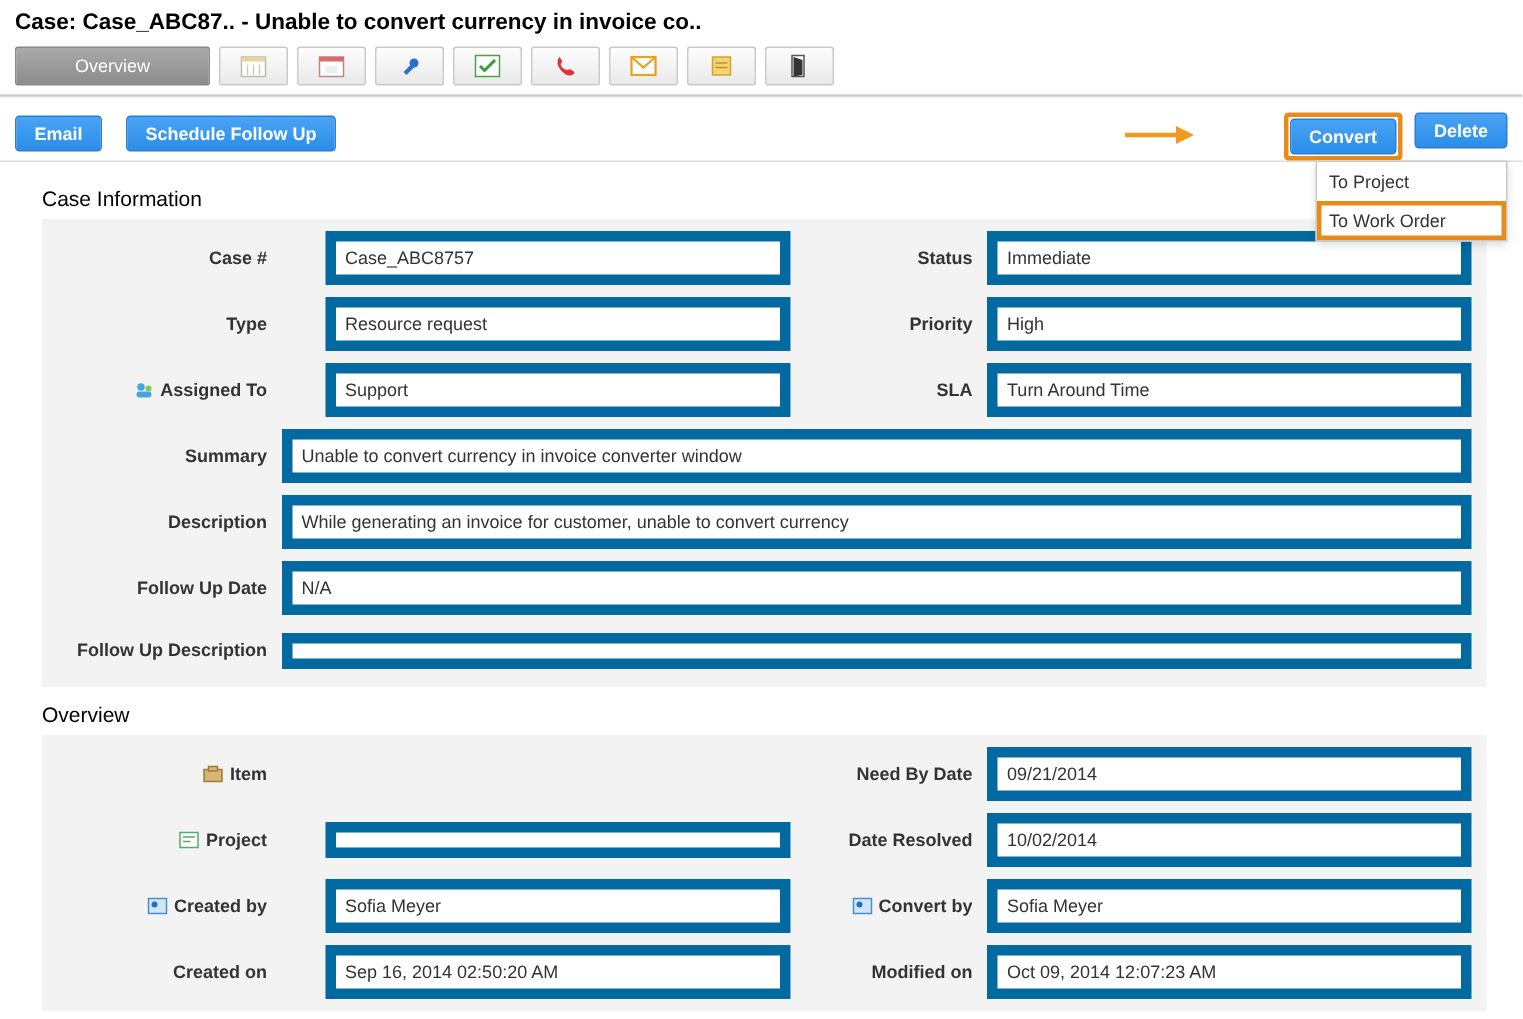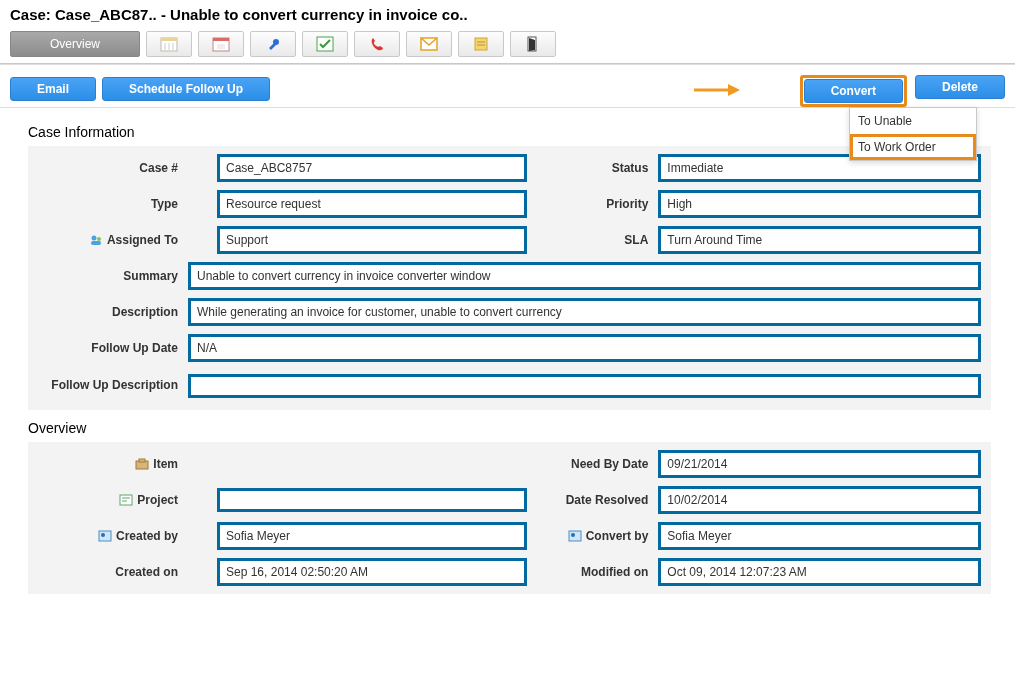--- a/index.html
+++ b/index.html
@@ -52,26 +52,26 @@
     align-items:center;
     padding: 6px 10px;
     position: relative;
     border-bottom: 1px solid #ddd;
   }
   .btn-blue {
     background: linear-gradient(#4aa3f4,#2b8ee8);
     color:#fff;
     border:1px solid #2b7fd3;
     border-radius:3px;
-    padding: 4px 26px;
+    padding: 4px 12px;
     font-size:12px;
     cursor:pointer;
     font-weight:bold;
   }
-  .btn-blue + .btn-blue { margin-left: 6px; }
+  .btn-blue + .btn-blue { margin-left: 16px; }
   .action-right {
     position:absolute;
     right:10px;
     top: 4px;
     display:flex;
     align-items:flex-start;
   }
   .arrow {
     margin-right: 12px;
     margin-top: 6px;
@@ -117,21 +117,21 @@
     font-size:12px;
     padding-right: 10px;
     display:flex;
     align-items:center;
     justify-content:flex-end;
     gap:4px;
   }
   .label.right-col { width: 130px; }
   .value {
     background:#fff;
-    border:3px solid #0369a1;
+    border:7px solid #0369a1;
     padding: 4px 6px;
     font-size:12px;
     min-height: 24px;
     flex:1;
     display:flex;
     align-items:center;
   }
   .value.full-width { flex:1; }
   .value.empty { color:#999; }
   .link { color:#2a62c9; cursor:pointer; }
@@ -210,21 +210,21 @@
       <svg width="48" height="18">
           <line x1="2" y1="9" x2="36" y2="9" stroke="#f29a1f" stroke-width="3"></line>
           <polygon points="36,3 48,9 36,15" fill="#f29a1f"></polygon>
         </svg>
     </span>
     <div class="convert-wrap">
       <span class="highlight-box">
         <button class="btn-blue">Convert</button>
       </span>
       <div class="dropdown">
-        <div class="dropdown-item">To Unable</div>
+        <div class="dropdown-item">To Project</div>
         <div class="dropdown-item highlighted">To Work Order</div>
       </div>
     </div>
     <button class="btn-blue" style="margin-left:8px">Delete</button>
   </div>
 </div>
 
 <div class="content">
 
   <div class="section-title">Case Information</div>

